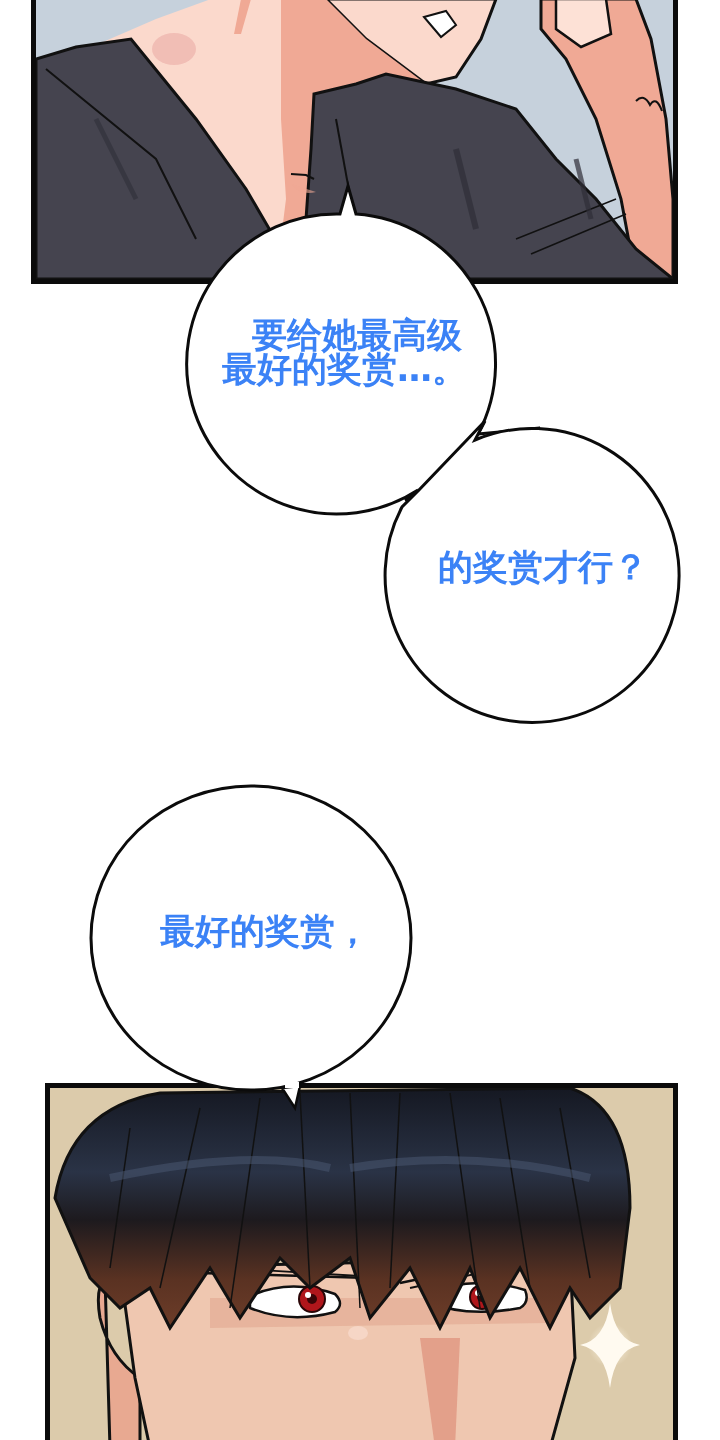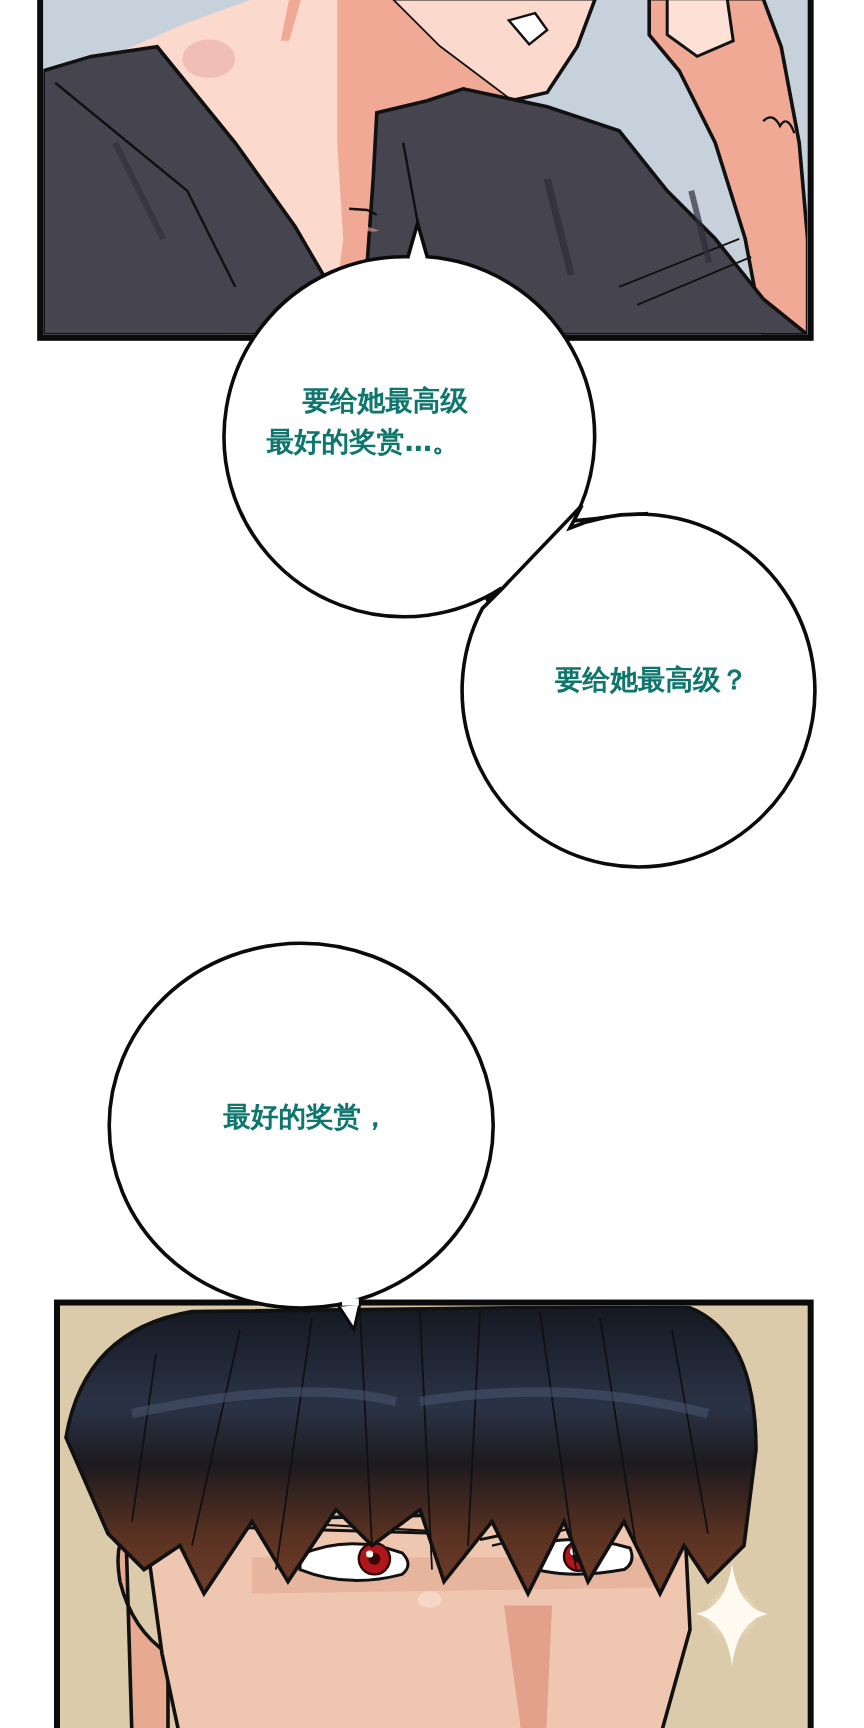--- a/index.html
+++ b/index.html
@@ -5,27 +5,27 @@
     html, body { margin: 0; padding: 0; background: #ffffff; }
     body { width: 720px; height: 1440px; position: relative; overflow: hidden;
            font-family: "DejaVu Sans", "Liberation Sans", sans-serif; }
     .page { position: absolute; left: 0; top: 0; width: 720px; height: 1440px; background: #ffffff; }
     .panel { position: absolute; box-sizing: border-box; border: 5px solid #0b0b0b; overflow: hidden; }
     .panel svg { position: absolute; left: 0; top: 0; display: block; }
     #panel-1 { left: 31px; top: -6px; width: 647px; height: 290px; background: #c6d1dc; }
     #panel-2 { left: 45px; top: 1083px; width: 633px; height: 370px; background: #dccbab; }
     .bubble-layer { position: absolute; left: 0; top: 0; width: 720px; height: 1440px; pointer-events: none; }
     .bubble-layer svg { position: absolute; left: 0; top: 0; }
-    .bubble-text { position: absolute; color: #0f766e; font-weight: bold; font-size: 23px;
+    .bubble-text { position: absolute; color: #3b82f6; font-weight: bold; font-size: 35px;
                    line-height: 34px; text-align: center; white-space: nowrap; pointer-events: auto; }
     .bubble-text span { display: block; }
     #bt-1 { left: 222px; top: 318px; width: 230px; text-align: left; }
     #bt-1 .l1 { padding-left: 30px; }
     #bt-2 { left: 420px; top: 550px; width: 246px; }
-    #bt-3 { left: 140px; top: 914px; width: 230px; }
+    #bt-3 { left: 140px; top: 914px; width: 230px; text-align: right; }
     #bt-3 .l2 { padding-right: 6px; }
   </style>
 </head>
 <body>
 
 <div class="page">
 
   <div class="panel" id="panel-1">
     <svg width="637" height="280" viewBox="0 0 637 280">
 
@@ -146,20 +146,20 @@
         <path d="M282,1088 L295,1108 L300,1086 Z" fill="#ffffff" stroke="#0b0b0b" stroke-width="2.5"></path>
         <rect x="285" y="1082" width="14" height="6" fill="#ffffff"></rect>
       </g>
     </svg>
 
     <div class="bubble-text" id="bt-1">
       <span class="l1">要给她最高级</span>
       <span>最好的奖赏…。</span>
     </div>
     <div class="bubble-text" id="bt-2">
-      <span>要给她最高级？</span>
+      <span>的奖赏才行？</span>
     </div>
     <div class="bubble-text" id="bt-3">
       <span>最好的奖赏，</span>
     </div>
   </div>
 
 </div>
 
 </body></html>

